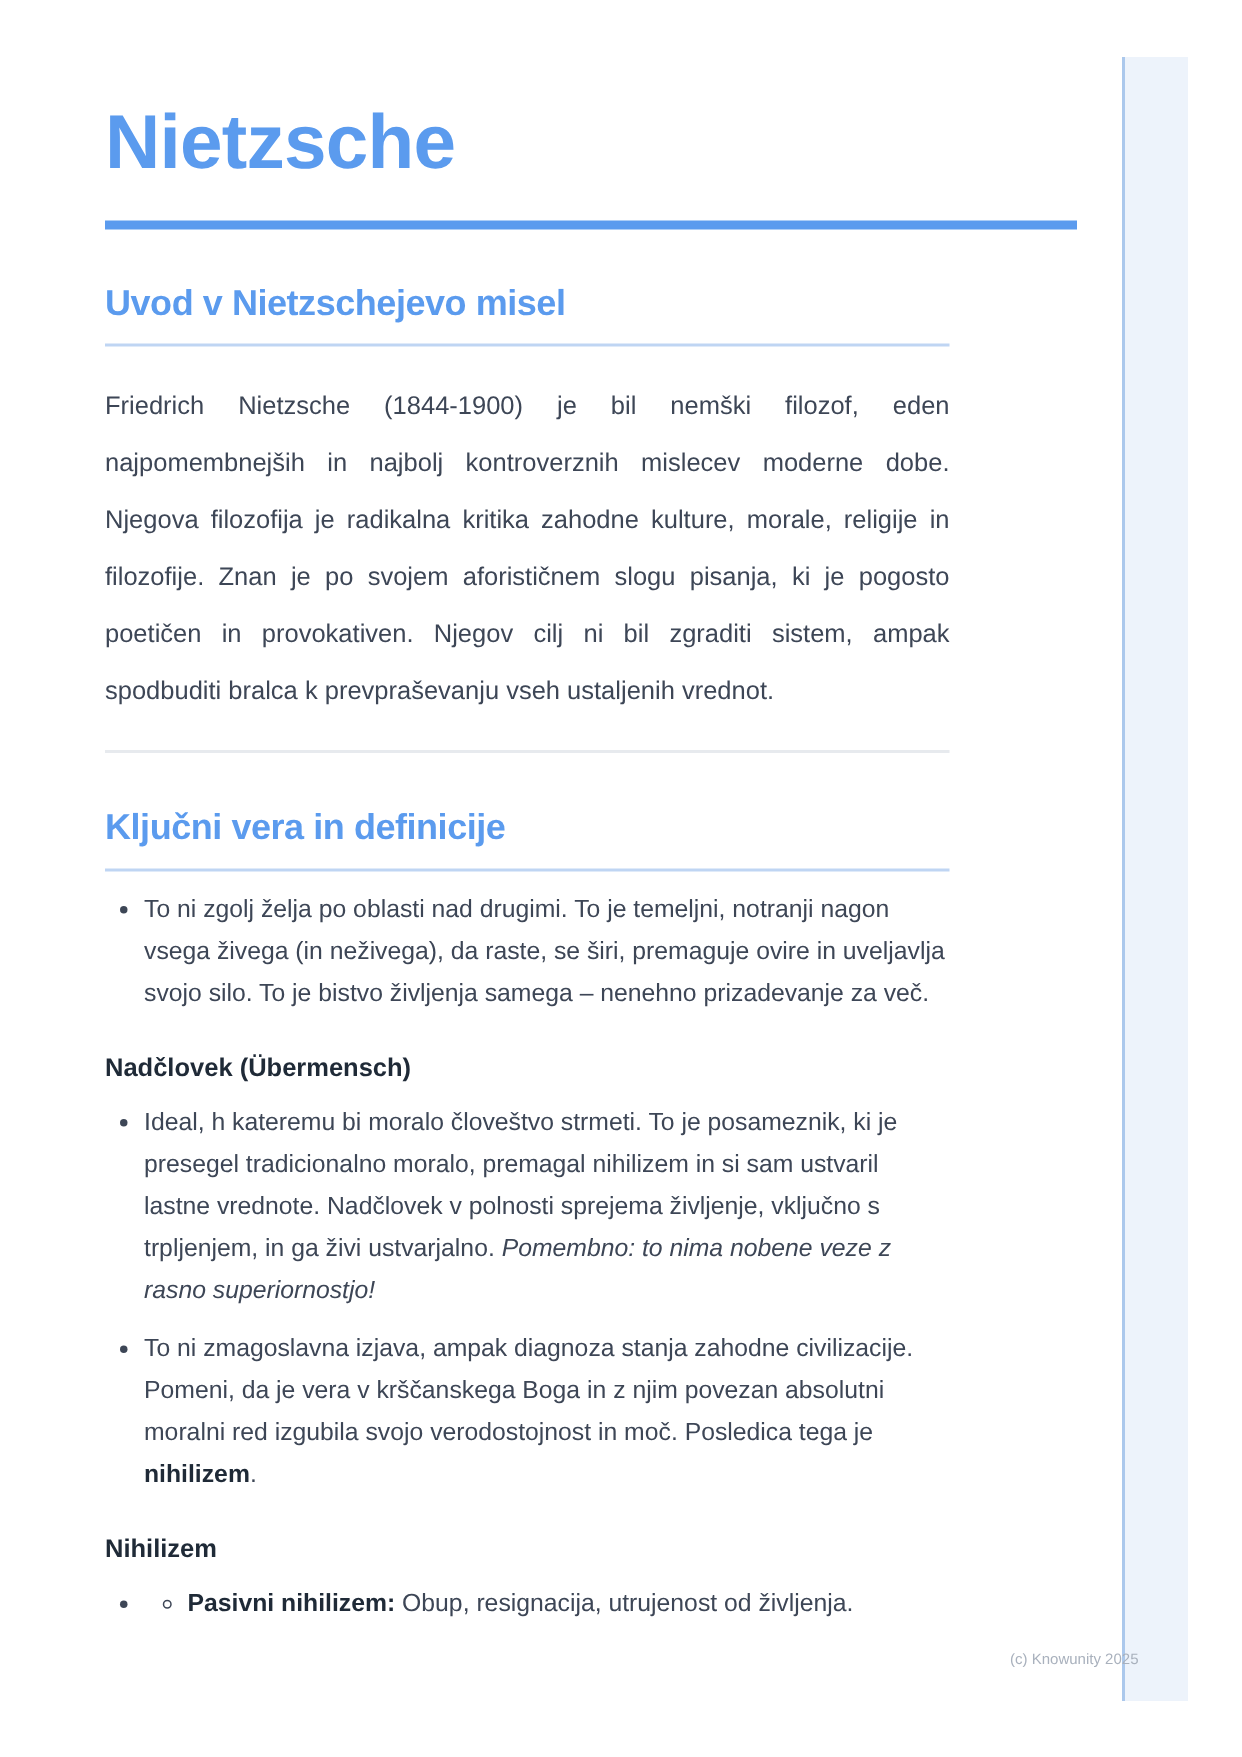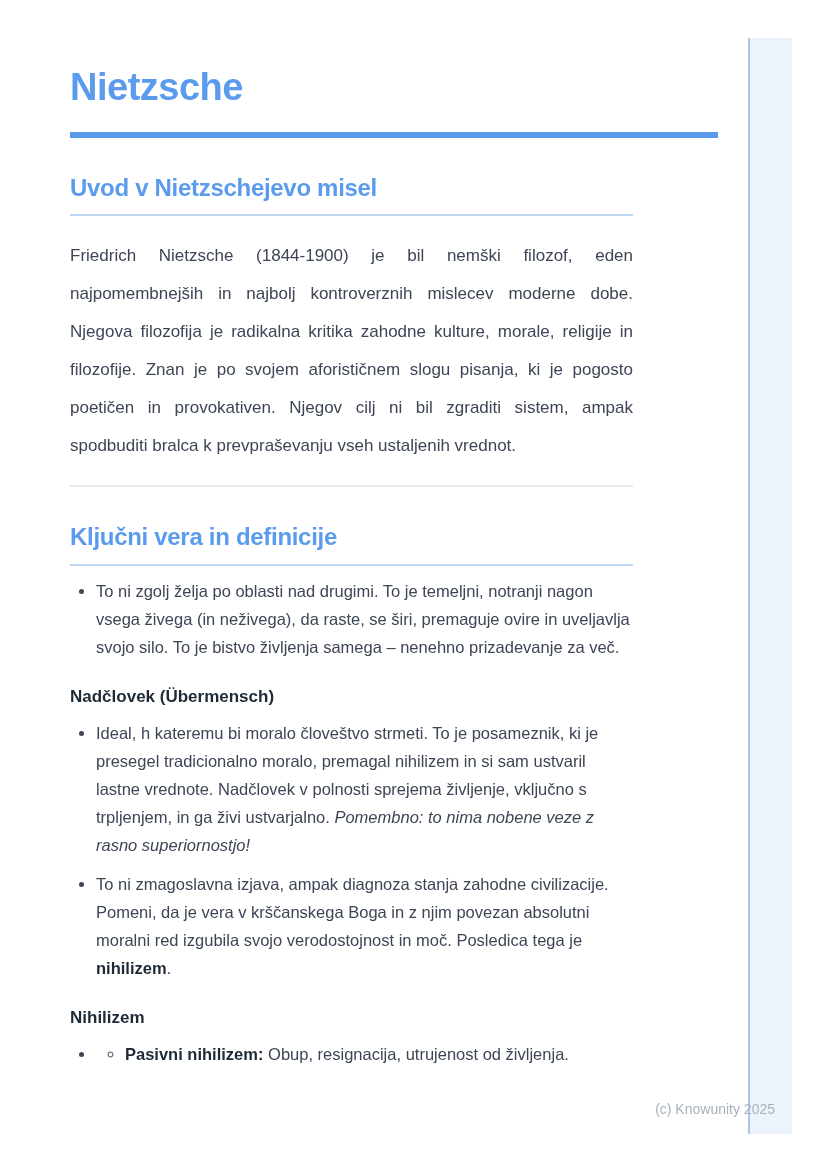--- a/index.html
+++ b/index.html
@@ -31,21 +31,21 @@
     z-index:1;
   }
   .content{
     position:relative;
     z-index:2;
     margin-left:70px;
     width:563px;
   }
   h1{
     margin-top:66px;
-    font-size:38px;
+    font-size:51px;
     line-height:1.15;
     font-weight:bold;
     letter-spacing:-0.5px;
     color:var(--accent);
   }
   .title-rule{
     margin-top:22px;
     width:648px;
     height:6px;
     background:var(--accent);
@@ -90,23 +90,23 @@
   }
   ul.bullets ul{
     list-style:circle;
     padding-left:29px;
     margin:0;
   }
   ul.bullets strong{ color:var(--dark-text); }
   .footer{
     position:absolute;
     top:1101px;
-    right:53px;
+    right:69px;
     z-index:3;
-    font-size:14px;
+    font-size:10px;
     color:var(--footer-text);
   }
 </style>
 </head>
 <body>
 
 <div class="side-strip"></div>
 
 <div class="content">
 

